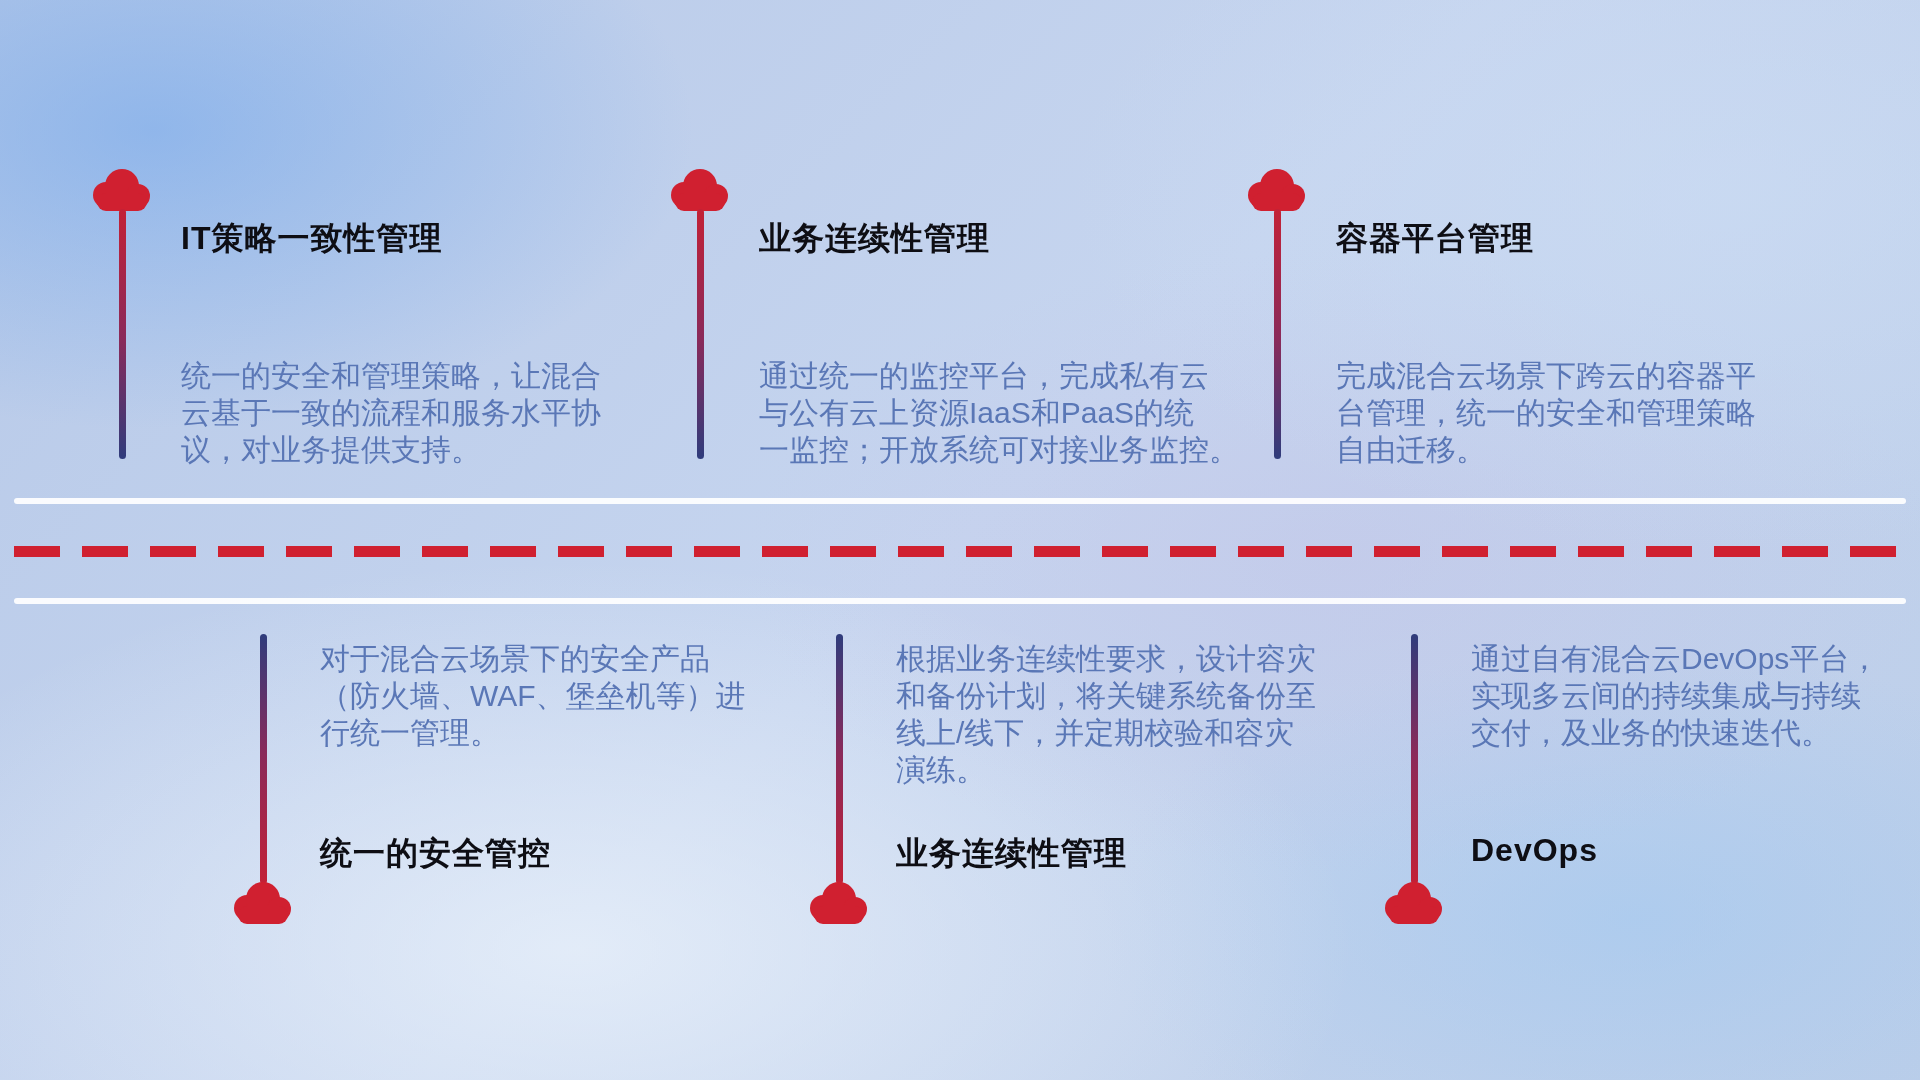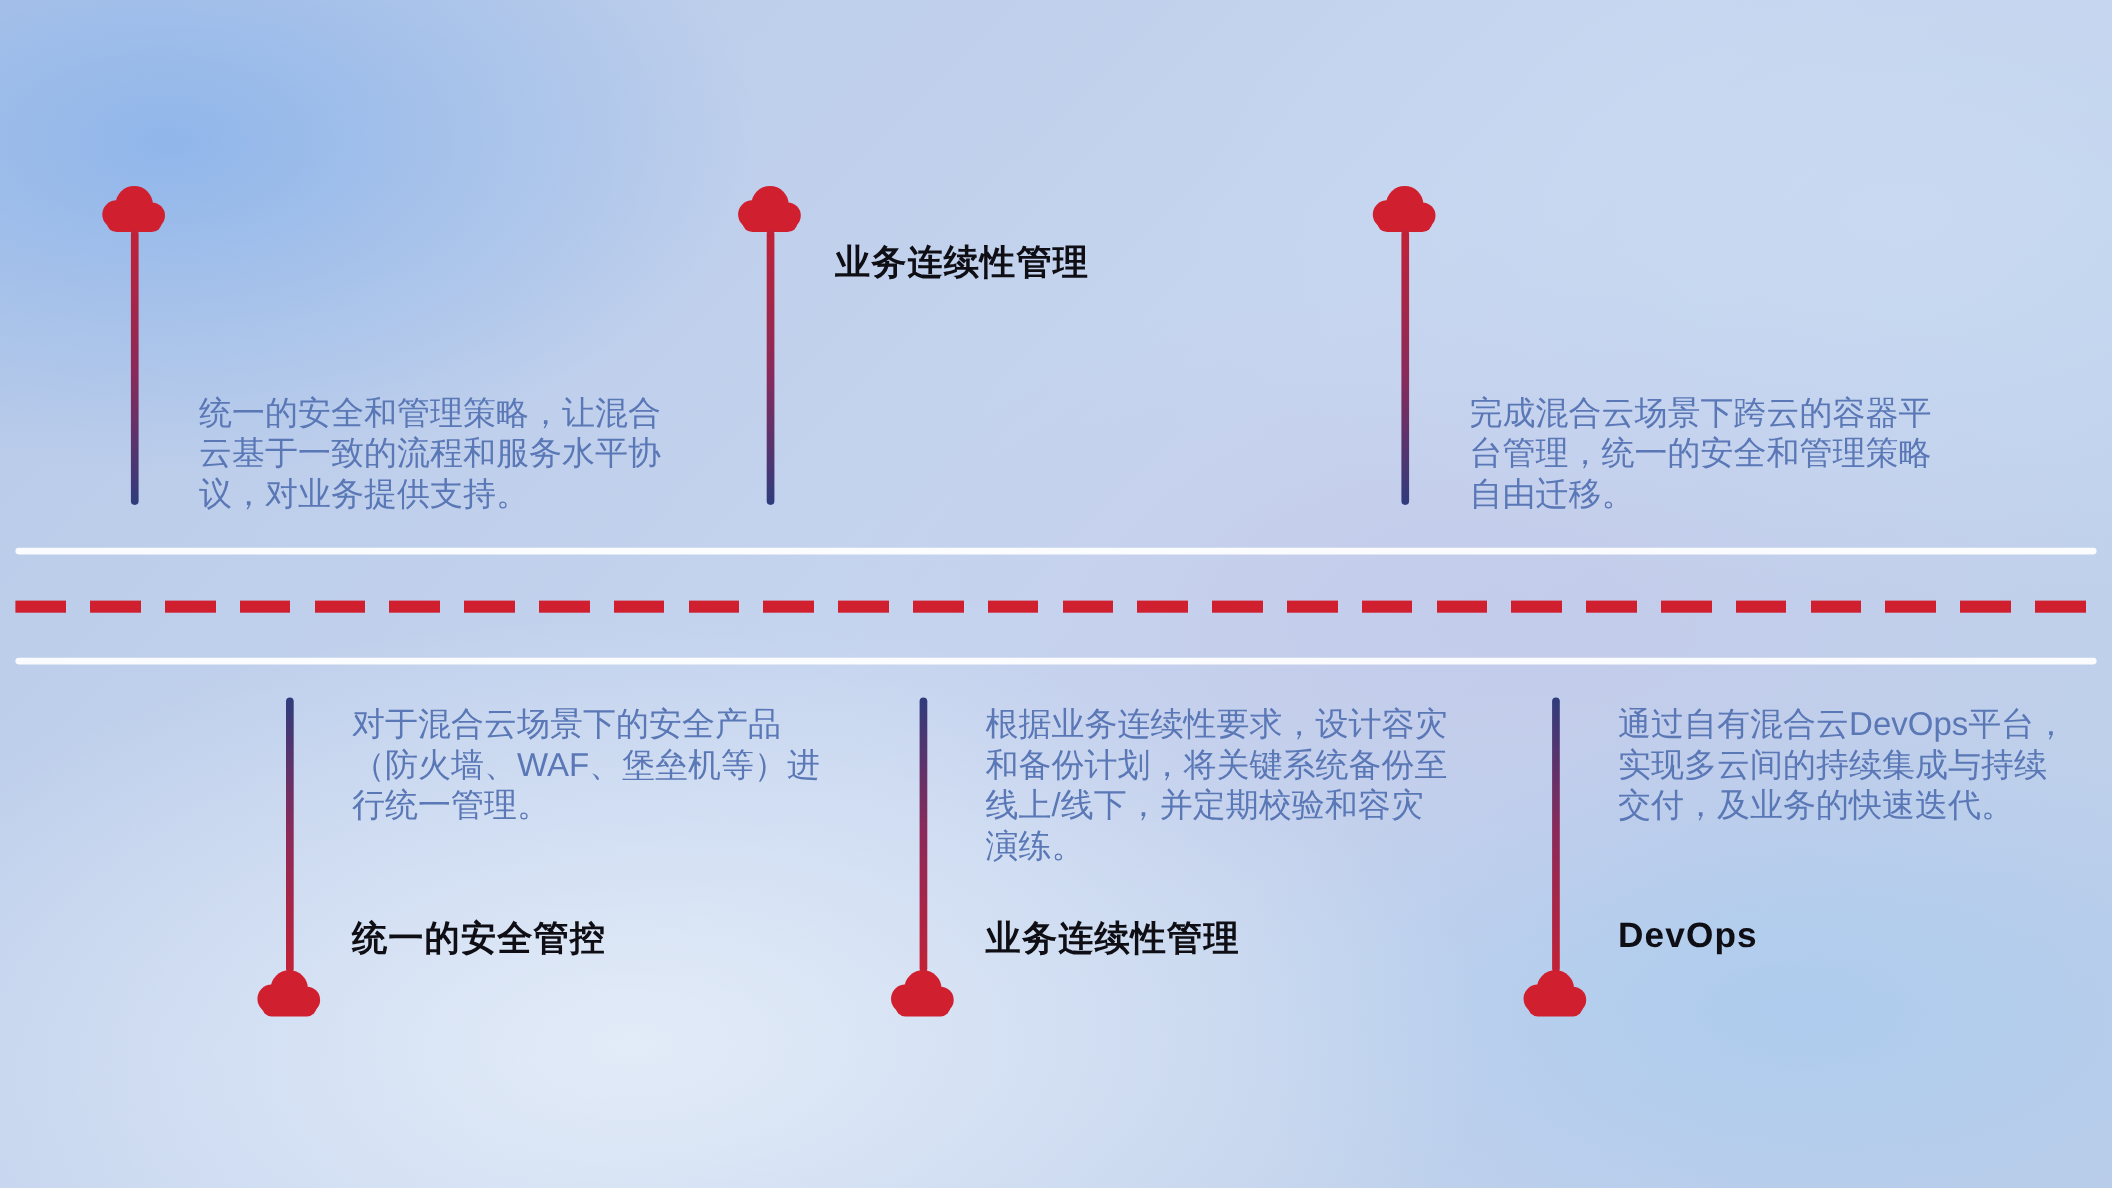--- a/index.html
+++ b/index.html
@@ -72,52 +72,57 @@
       <span class="cloud">
         <svg width="66" height="46" viewBox="0 0 66 46" fill="#d02030">
           <circle cx="17" cy="28" r="13"></circle>
             <circle cx="33" cy="19" r="17"></circle>
             <circle cx="49" cy="29" r="12"></circle>
           <rect x="8" y="26" width="50" height="18" rx="9"></rect>
         </svg>
       </span>
       <span class="pin-line"></span>
     </div>
+    <h2 class="title">IT策略一致性管理</h2>
     <p class="desc">统一的安全和管理策略，让混合
 云基于一致的流程和服务水平协
 议，对业务提供支持。</p>
   </div>
 
   <div class="item item-top item-2">
     <div class="pin pin-top">
       <span class="cloud">
         <svg width="66" height="46" viewBox="0 0 66 46" fill="#d02030">
           <circle cx="17" cy="28" r="13"></circle>
             <circle cx="33" cy="19" r="17"></circle>
             <circle cx="49" cy="29" r="12"></circle>
           <rect x="8" y="26" width="50" height="18" rx="9"></rect>
         </svg>
       </span>
       <span class="pin-line"></span>
     </div>
     <h2 class="title">业务连续性管理</h2>
+    <p class="desc">通过统一的监控平台，完成私有云
+与公有云上资源IaaS和PaaS的统
+一监控；开放系统可对接业务监控。</p>
   </div>
 
   <div class="item item-top item-3">
     <div class="pin pin-top">
       <span class="cloud">
         <svg width="66" height="46" viewBox="0 0 66 46" fill="#d02030">
           <circle cx="17" cy="28" r="13"></circle>
             <circle cx="33" cy="19" r="17"></circle>
             <circle cx="49" cy="29" r="12"></circle>
           <rect x="8" y="26" width="50" height="18" rx="9"></rect>
         </svg>
       </span>
       <span class="pin-line"></span>
     </div>
+    <h2 class="title">容器平台管理</h2>
     <p class="desc">完成混合云场景下跨云的容器平
 台管理，统一的安全和管理策略
 自由迁移。</p>
   </div>
 
   <div class="item item-bottom item-4">
     <div class="pin pin-bottom">
       <span class="pin-line"></span>
       <span class="cloud">
         <svg width="66" height="46" viewBox="0 0 66 46" fill="#d02030">

